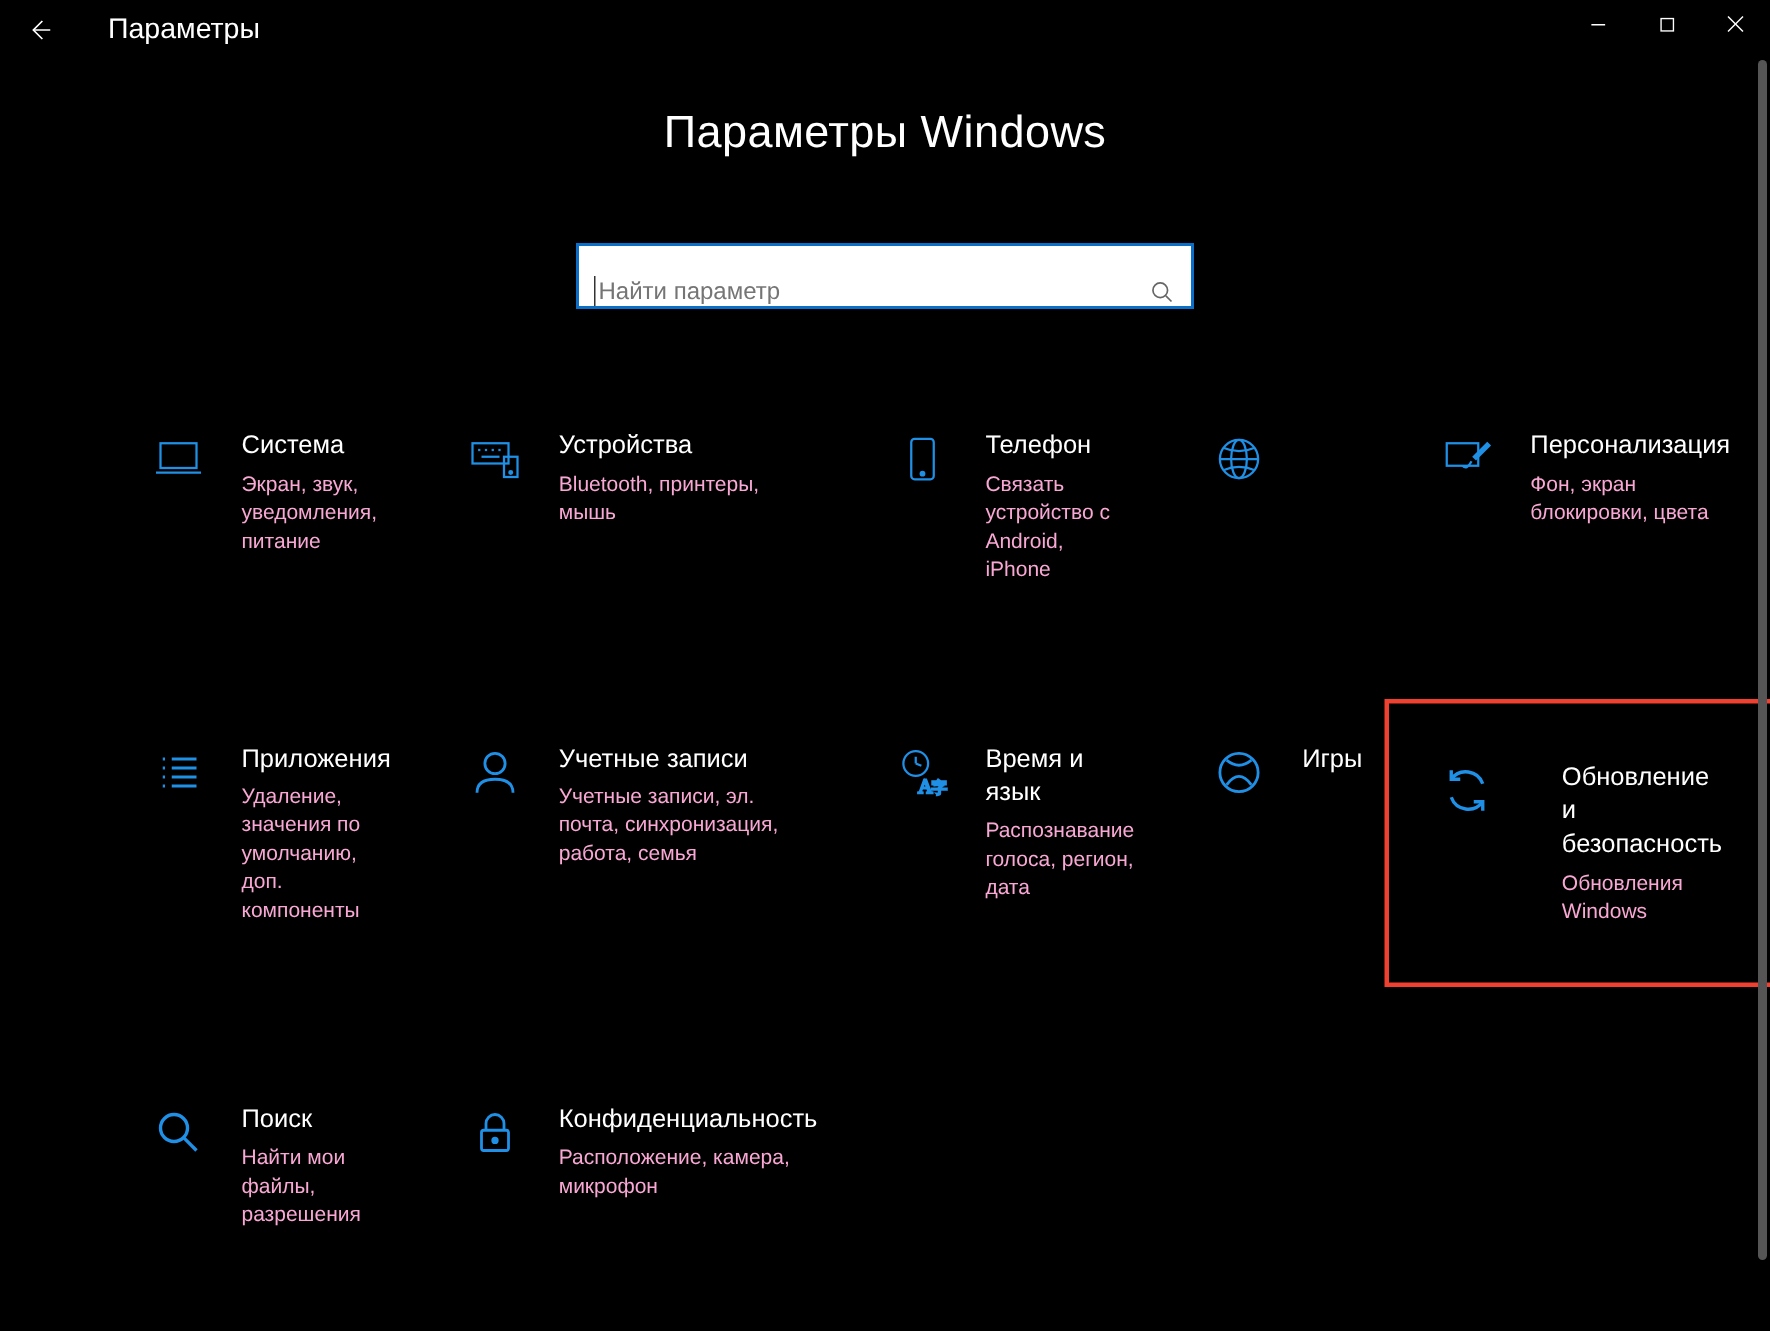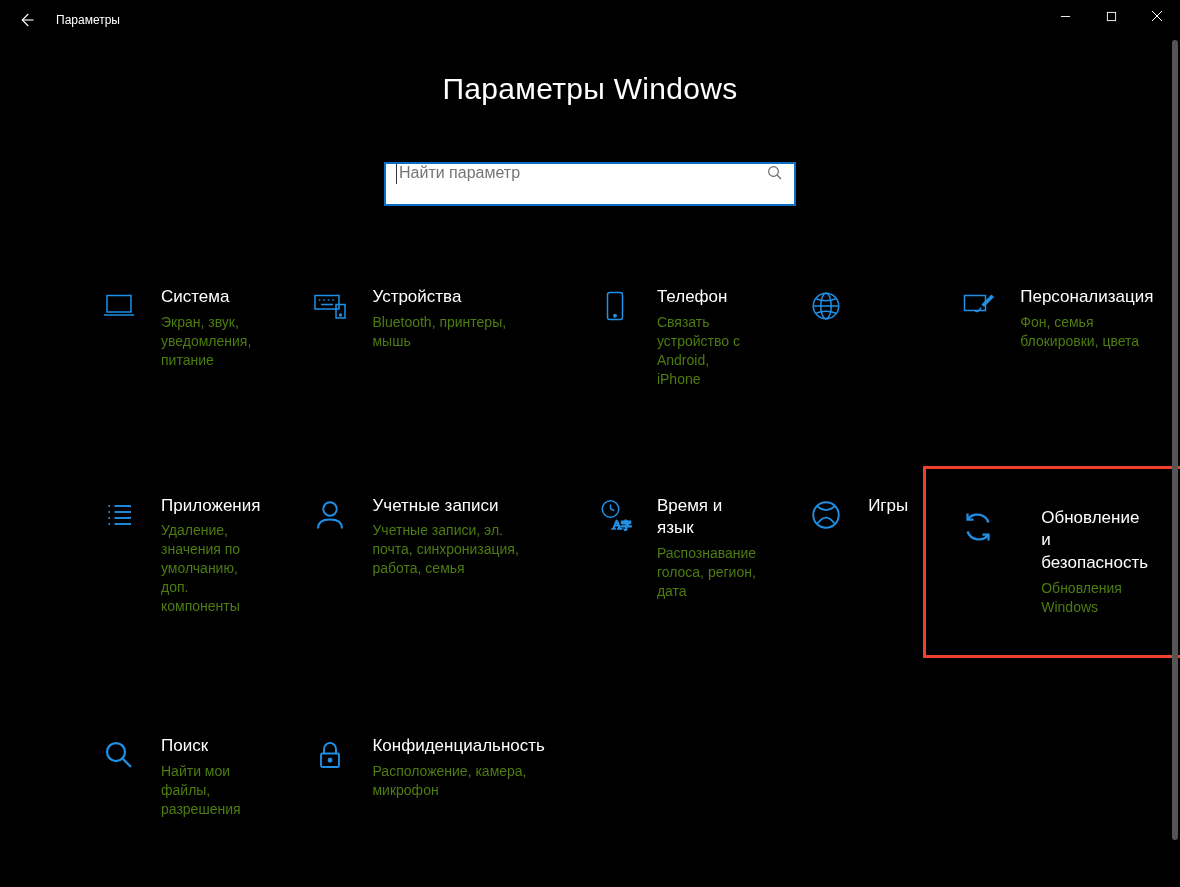--- a/index.html
+++ b/index.html
@@ -17,22 +17,22 @@
     align-items: center;
     padding: 0 0 0 8px;
     position: relative;
   }
   .back-btn {
     width: 36px; height: 36px;
     display:flex; align-items:center; justify-content:center;
     color:#fff; cursor:pointer;
   }
   .app-title {
-    font-size: 12px;
-    margin-left: 12px;
+    font-size: 19px;
+    margin-left: 28px;
     color:#fff;
   }
   .window-controls {
     position:absolute; right:0; top:0;
     display:flex;
     height:40px;
   }
   .win-btn {
     width:46px; height:32px;
     display:flex; align-items:center; justify-content:center;
@@ -60,21 +60,21 @@
     letter-spacing:0.3px;
   }
   .search-wrap {
     display:flex; justify-content:center;
     margin-top:56px;
   }
   .search-box {
     width:412px; height:44px;
     border:2px solid #0b6ec7;
     background:#fff;
-    display:flex; align-items:flex-start;
+    display:flex; align-items:flex-end;
     padding:0 10px;
   }
   .search-box input {
     flex:1; border:none; outline:none;
     font-size:16px; color:#666; background:transparent;
     font-family:inherit;
   }
   .search-box .s-icon {
     color:#666; width:18px; height:18px;
   }
@@ -109,21 +109,21 @@
     margin-top:2px;
   }
   .tile-icon svg { width:100%; height:100%; display:block; }
   .tile-text { flex:1; padding-right:20px; }
   .tile-title {
     font-size:17px; color:#fff; font-weight:400;
     line-height:1.35;
     margin-bottom:4px;
   }
   .tile-desc {
-    font-size:14px; color:#4d7c0f; line-height:1.35;
+    font-size:14px; color:#f9a8d4; line-height:1.35;
   }
   .cursor-caret {
     width:1px; height:20px; background:#333;
     margin-right:2px;
   }
 </style>
 </head>
 <body>
 
 <div class="titlebar">
@@ -233,21 +233,21 @@
     <div class="tile">
       <div class="tile-icon">
         <svg viewBox="0 0 48 48" fill="none" stroke="currentColor" stroke-width="2">
           <rect x="6" y="10" width="28" height="20"></rect>
           <path d="M30 22 L42 10 L44 12 L32 24 Z" fill="currentColor"></path>
           <path d="M28 26 Q24 34 20 30"></path>
         </svg>
       </div>
       <div class="tile-text">
         <div class="tile-title">Персонализация</div>
-        <div class="tile-desc">Фон, семья блокировки, цвета</div>
+        <div class="tile-desc">Фон, экран блокировки, цвета</div>
       </div>
     </div>
 
     <div class="tile">
       <div class="tile-icon">
         <svg viewBox="0 0 48 48" fill="none" stroke="currentColor" stroke-width="2.5">
           <line x1="10" y1="12" x2="12" y2="12"></line>
             <line x1="18" y1="12" x2="40" y2="12"></line>
           <line x1="10" y1="20" x2="12" y2="20"></line>
             <line x1="18" y1="20" x2="40" y2="20"></line>

